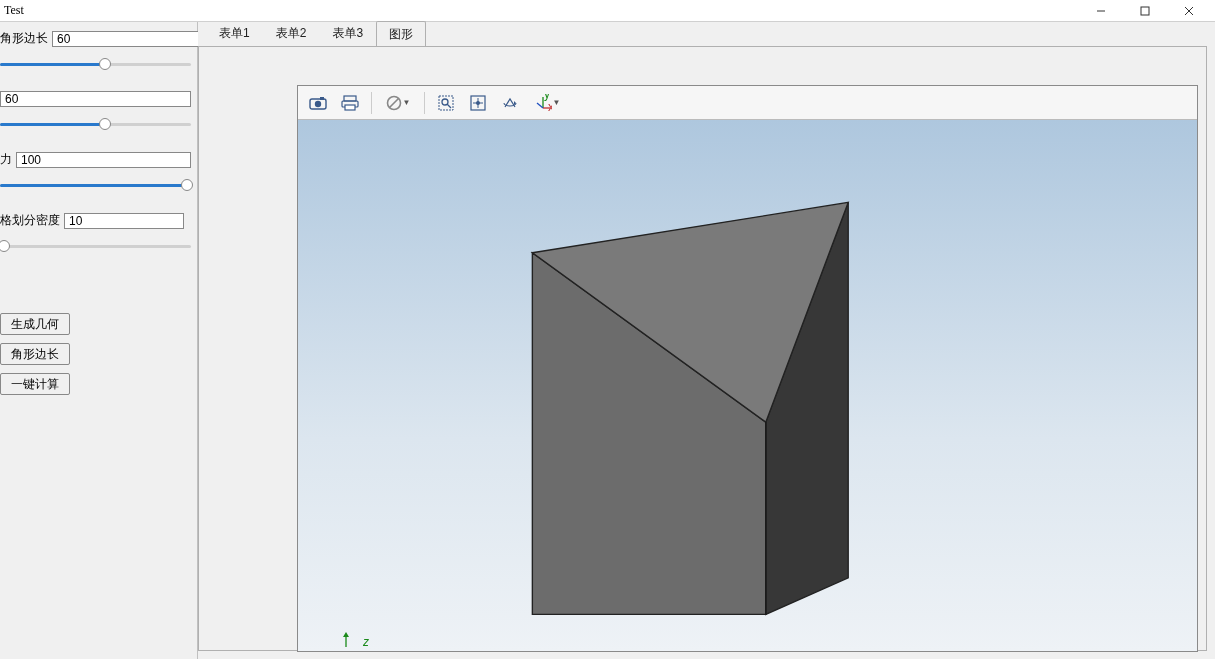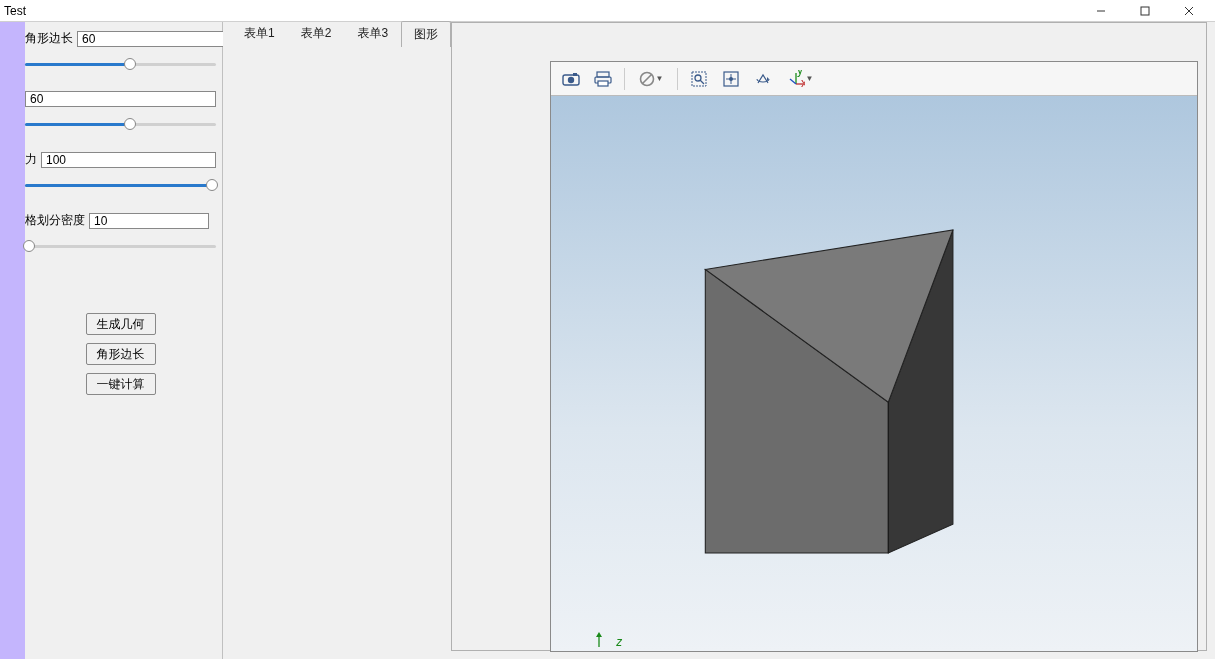--- a/index.html
+++ b/index.html
@@ -1,32 +1,32 @@
 <!DOCTYPE html>
 <html><head>
 <meta charset="utf-8">
 <style>
   * { box-sizing: border-box; margin: 0; padding: 0; font-family: "Microsoft YaHei", "Segoe UI", sans-serif; font-size: 12px; }
   body { background: #f0f0f0; width: 1215px; height: 659px; overflow: hidden; display: flex; flex-direction: column; }
   .titlebar { height: 22px; background: #fff; border-bottom: 1px solid #d0d0d0; display: flex; align-items: center; padding: 0 4px; }
-  .titlebar .title { flex: 1; font-size: 12px; }
+  .titlebar .title { flex: 1; font-size: 12px; font-family: Liberation Serif, serif; }
   .win-btn { width: 44px; height: 22px; display: flex; align-items: center; justify-content: center; cursor: pointer; }
-  .content { flex: 1; display: flex; background: #c4b5fd; padding-left: 25px; }
+  .content { flex: 1; display: flex; background: #84cc16; }
   .sidebar { width: 198px; background: #f0f0f0; border-right: 1px solid #c0c0c0; padding: 8px 6px 8px 0; display: flex; flex-direction: column; }
   .field { margin-bottom: 4px; display: flex; align-items: center; gap: 4px; }
   .field label { font-size: 12px; white-space: nowrap; }
   .field input[type=text] { flex: 1; height: 16px; border: 1px solid #888; padding: 0 4px; background: #fff; }
   .slider-wrap { padding: 4px 0 18px 0; }
   .slider { width: 100%; height: 18px; position: relative; }
   .slider-track { position: absolute; left: 0; right: 0; top: 8px; height: 3px; background: #d0d0d0; border-radius: 2px; }
   .slider-fill { position: absolute; left: 0; top: 8px; height: 3px; background: #2979cc; border-radius: 2px; }
   .slider-thumb { position: absolute; top: 3px; width: 12px; height: 12px; border-radius: 50%; background: #fff; border: 1px solid #888; cursor: pointer; }
-  .btn-group { display: flex; flex-direction: column; align-items: center; gap: 8px; margin-top: 40px; }
+  .btn-group { display: flex; flex-direction: column; align-items: flex-start; gap: 8px; margin-top: 40px; }
   .btn { min-width: 70px; height: 22px; background: #f0f0f0; border: 1px solid #888; border-radius: 2px; font-size: 12px; cursor: pointer; padding: 0 10px; }
-  .main { flex: 1; display: flex; flex-direction: row; background: #f0f0f0; }
+  .main { flex: 1; display: flex; flex-direction: column; background: #f0f0f0; }
   .tabs { height: 24px; display: flex; align-items: flex-end; padding-left: 8px; }
   .tab { padding: 4px 12px; font-size: 12px; border: 1px solid transparent; border-bottom: none; cursor: pointer; color: #222; }
   .tab.active { background: #f0f0f0; border-color: #b0b0b0; border-top-left-radius: 2px; border-top-right-radius: 2px; position: relative; top: 1px; }
   .tab-panel { flex: 1; margin: 0 8px 8px 0; border: 1px solid #b0b0b0; background: #f0f0f0; position: relative; }
   .viewer-outer { position: absolute; left: 98px; right: 8px; top: 38px; bottom: -2px; border: 1px solid #8a8a8a; overflow: hidden; }
   .toolbar { height: 34px; background: #f6f6f6; border-bottom: 1px solid #bbb; display: flex; align-items: center; padding: 0 6px; gap: 4px; }
   .tool-btn { width: 28px; height: 26px; display: flex; align-items: center; justify-content: center; cursor: pointer; border: 1px solid transparent; border-radius: 2px; }
   .tool-sep { width: 1px; height: 22px; background: #ccc; margin: 0 3px; }
   .viewport { position: absolute; left: 0; right: 0; top: 34px; bottom: 0; background: linear-gradient(to bottom, #aec7de 0%, #dce6ef 60%, #eef2f6 100%); }
   .prism-svg { position: absolute; left: 0; top: 0; width: 100%; height: 100%; }

